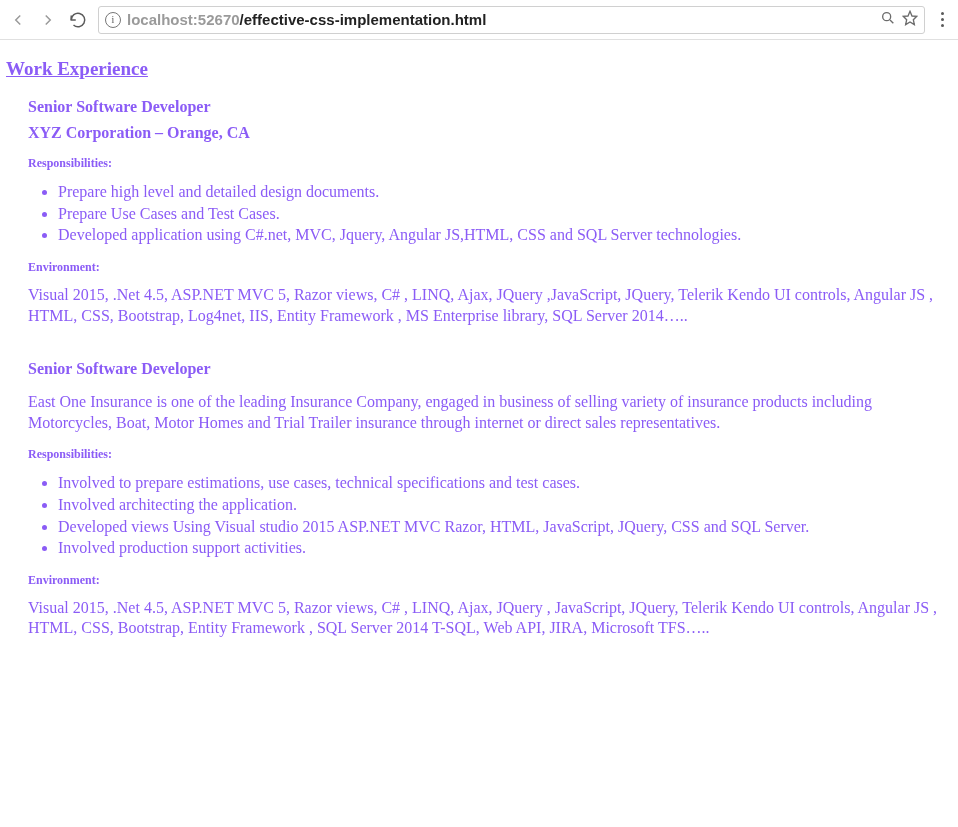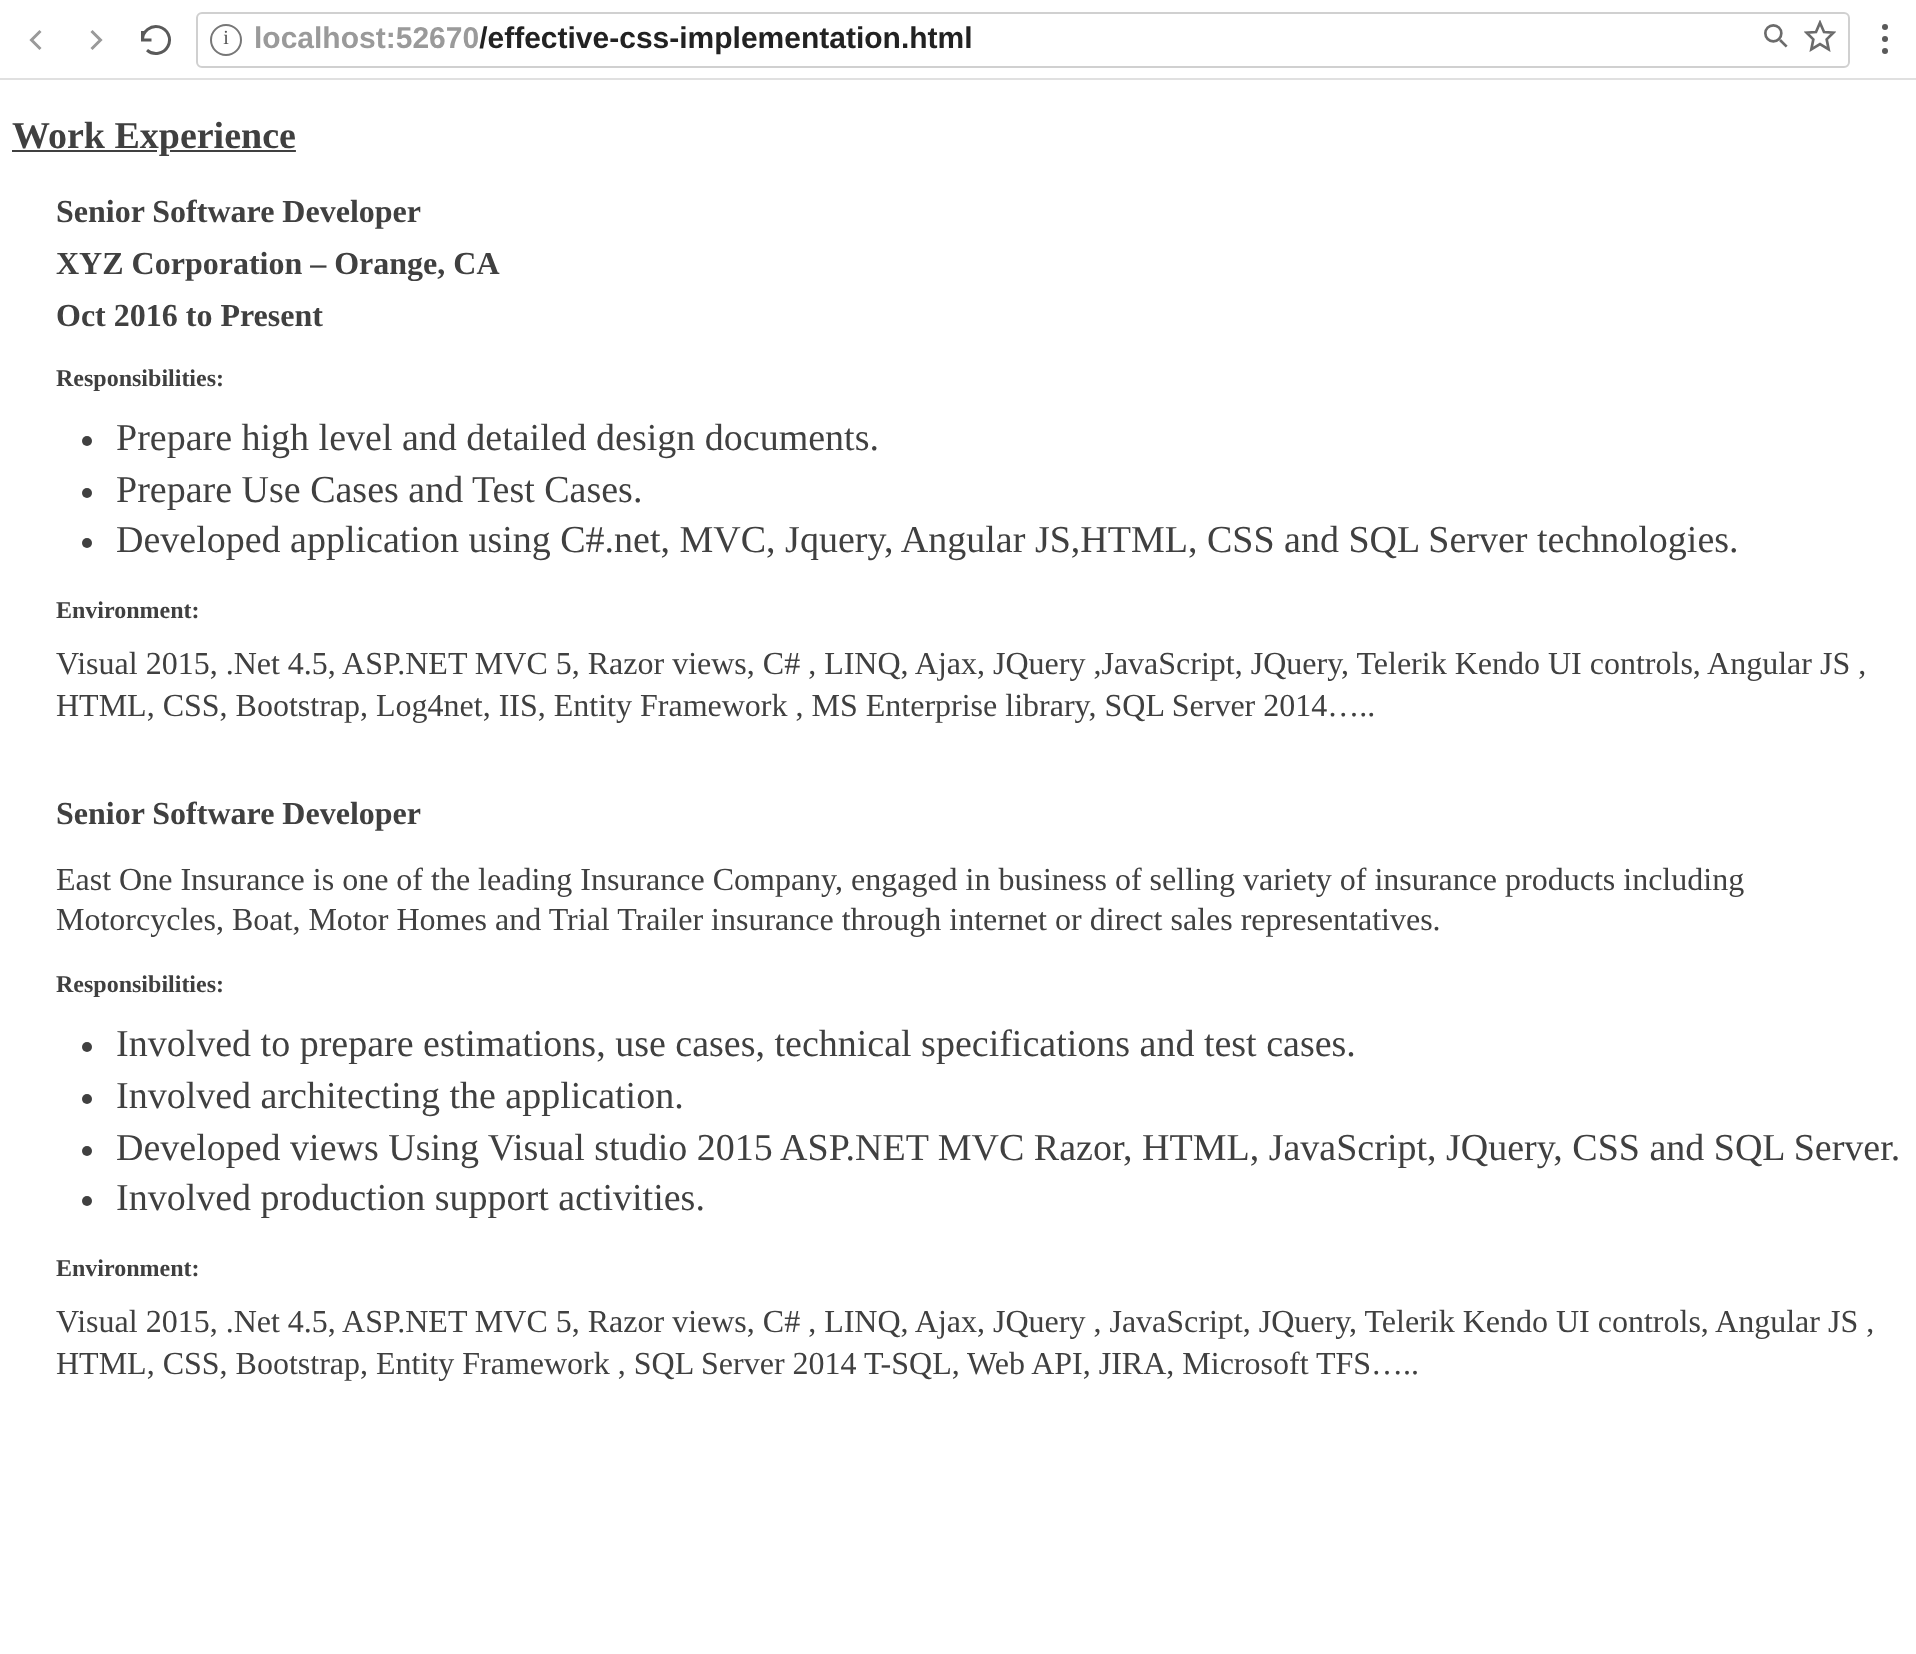--- a/index.html
+++ b/index.html
@@ -65,21 +65,21 @@
     padding: 0 6px;
   }
   .menu-dots span {
     width: 3px; height: 3px; border-radius: 50%; background: #5a5a5a;
   }
   
   .page {
     padding: 18px 6px 10px 6px;
     font-family: "Times New Roman", Times, serif;
     font-size: 16px;
-    color: #404040;
+    color: #8b5cf6;
   }
   .page h2.section-title {
     margin: 0 0 18px 0;
     font-size: 19px;
     font-weight: bold;
     text-decoration: underline;
   }
   .job {
     margin-left: 22px;
     margin-bottom: 34px;
@@ -99,21 +99,21 @@
   .job .subhead {
     font-weight: bold;
     font-size: 12px;
     margin: 14px 0 10px 0;
   }
   .job ul {
     margin: 6px 0 10px 0;
     padding-left: 30px;
   }
   .job ul li {
-    font-size: 19px;
+    font-size: 16px;
     line-height: 1.35;
     list-style: disc;
   }
   .job .env {
     font-size: 16px;
     line-height: 1.3;
     margin: 10px 0 0 0;
   }
 </style>
 </head>
@@ -160,21 +160,20 @@
   </div>
 </div>
 
 <div class="page">
   <h2 class="section-title">Work Experience</h2>
 
   <div id="jobs">
       <div class="job">
         <p class="title">Senior Software Developer</p>
         <p class="company">XYZ Corporation – Orange, CA</p>
-        <p class="dates">Oct 2016 to Present</p>
         <p class="subhead">Responsibilities:</p>
         <ul>
           <li>Prepare high level and detailed design documents.</li>
           <li>Prepare Use Cases and Test Cases.</li>
           <li>Developed application using C#.net, MVC, Jquery, Angular JS,HTML, CSS and SQL Server technologies.</li>
         </ul>
         <p class="subhead">Environment:</p>
         <p class="env">Visual 2015, .Net 4.5, ASP.NET MVC 5, Razor views, C# , LINQ, Ajax, JQuery ,JavaScript, JQuery, Telerik Kendo UI controls, Angular JS , HTML, CSS, Bootstrap, Log4net, IIS, Entity Framework , MS Enterprise library, SQL Server 2014…..</p>
       </div>
       <div class="job">

